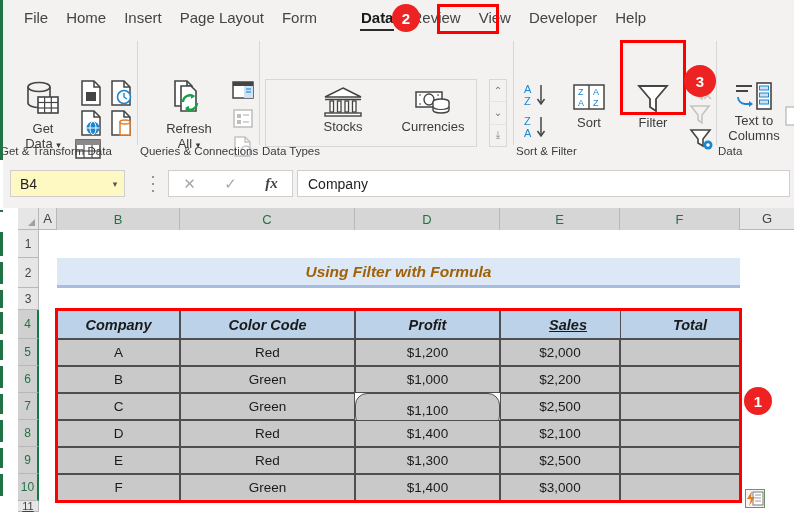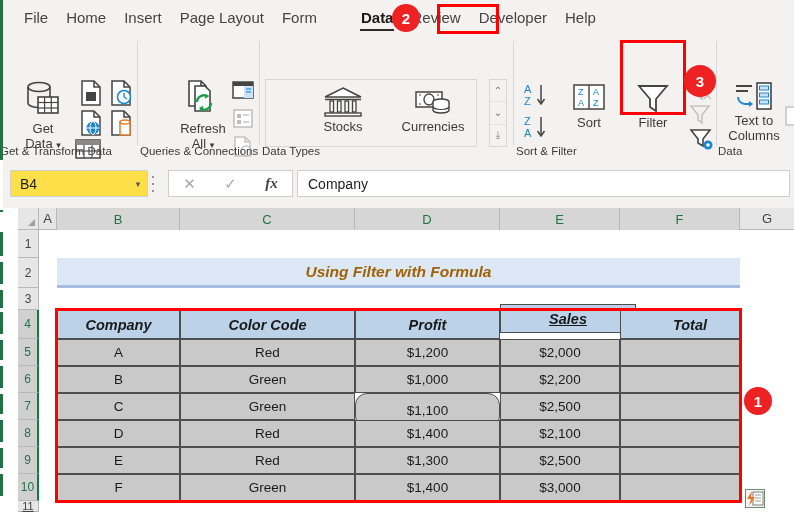--- a/index.html
+++ b/index.html
@@ -63,22 +63,22 @@
     position:absolute;border-radius:50%;background:#ee2222;color:#ffffff;
     display:flex;align-items:center;justify-content:center;
     font-size:15px;font-weight:bold;font-family:"Liberation Sans",sans-serif;
     box-shadow:0 0 0 1px #ee2222;
   }
   
   .fbar{
     position:absolute;left:0;top:160px;width:794px;height:48px;background:#f3f2f1;
   }
   .namebox{
-    position:absolute;left:10px;top:170px;width:138px;height:27px;
-    background:#fde047;border:1px solid #d0cece;box-sizing:border-box;
+    position:absolute;left:10px;top:170px;width:115px;height:27px;
+    background:#fef9c3;border:1px solid #d0cece;box-sizing:border-box;
     display:flex;align-items:center;
   }
   .namebox span.nb{font-size:14px;color:#222;padding-left:9px;flex:1;}
   .nbcaret{width:18px;text-align:center;font-size:9px;color:#555;}
   .fdots{position:absolute;left:148px;top:176px;width:10px;height:16px;
     display:flex;flex-direction:column;justify-content:space-between;align-items:center;}
   .fdots i{width:2px;height:2px;background:#767676;border-radius:50%;display:block;}
   .fbtns{position:absolute;left:168px;top:170px;width:125px;height:27px;
     background:#ffffff;border:1px solid #d0cece;box-sizing:border-box;
     display:flex;align-items:center;justify-content:space-around;}
@@ -139,20 +139,23 @@
       <span>Form</span>
     </div>
   <div class="tab active" style="margin-left:26px;">
     <span>Data</span>
     <span class="tabunder"></span>
   </div>
   <div class="tab">
       <span>Review</span>
     </div>
   <div class="tab">
+      <span>View</span>
+    </div>
+  <div class="tab">
       <span>Developer</span>
     </div>
   <div class="tab">
       <span>Help</span>
     </div>
 </div>
 <div class="tabbox"></div>
 <div class="badge" style="left:393px;top:5px;width:26px;height:26px;">
     <span>2</span>
   </div>
@@ -211,21 +214,21 @@
       <rect x="3" y="2" width="24" height="18" fill="#fff" stroke="#444" stroke-width="1.5"></rect>
       <rect x="3" y="2" width="24" height="5" fill="#8a8a8a"></rect>
       <line x1="3" y1="13" x2="27" y2="13" stroke="#444" stroke-width="1.1"></line>
       <line x1="11" y1="7" x2="11" y2="20" stroke="#444" stroke-width="1.1"></line>
       <line x1="19" y1="7" x2="19" y2="20" stroke="#444" stroke-width="1.1"></line>
     </svg>
   </div>
   <div class="grplabel" style="left:0;width:138px;">Get &amp; Transform Data</div>
   <div class="grpsep" style="left:137px;"></div>
 
-  <div class="bigbtn" style="left:172px;top:42px;width:62px;">
+  <div class="bigbtn" style="left:158px;top:42px;width:62px;">
     <svg width="44" height="44" viewBox="0 0 44 44">
       <path d="M8 4 h12 l5 5 v20 H8 Z" fill="#fff" stroke="#444" stroke-width="1.6"></path>
       <path d="M20 4 v5 h5" fill="none" stroke="#444" stroke-width="1.6"></path>
       <path d="M14 9 h10 l5 5 v20 H14 Z" fill="#fff" stroke="#444" stroke-width="1.6"></path>
       <path d="M16 25 a7 7 0 0 1 11-5.5" fill="none" stroke="#17a04a" stroke-width="2.4"></path>
       <path d="M30 26 a7 7 0 0 1-11 5.5" fill="none" stroke="#17a04a" stroke-width="2.4"></path>
       <path d="M24 17 l4 2.2 -4 2.5 Z" fill="#17a04a"></path>
       <path d="M22 33.5 l-4 -2.4 4 -2.4 Z" fill="#17a04a"></path>
     </svg>
     <div class="btnlabel">
@@ -418,21 +421,21 @@
   <div class="rowhead sel" style="top:266px;height:27px;">10</div>
   <div class="rowhead" style="top:293px;height:11px;font-size:11px;text-decoration:underline;">11</div>
 
   <div class="titlecell" style="left:57px;top:50px;width:683px;height:30px;">
     <span>Using Filter with Formula</span>
   </div>
 
   <div class="cell th" style="left:57px;top:102px;width:123px;height:29px;">Company</div>
   <div class="cell th" style="left:180px;top:102px;width:175px;height:29px;">Color Code</div>
   <div class="cell th" style="left:355px;top:102px;width:145px;height:29px;">Profit</div>
-  <div class="cell th" style="left:500px;top:96px;width:136px;height:29px;text-decoration:underline;">Sales</div>
+  <div class="cell th" style="left:500px;top:102px;width:136px;height:29px;text-decoration:underline;">Sales</div>
   <div class="cell th" style="left:620px;top:102px;width:120px;height:29px;padding-left:20px;">Total</div>
 
   <div class="cell td" style="left:57px;top:131px;width:123px;height:27px;">A</div>
   <div class="cell td" style="left:180px;top:131px;width:175px;height:27px;">Red</div>
   <div class="cell td" style="left:355px;top:131px;width:145px;height:27px;">$1,200</div>
   <div class="cell td" style="left:500px;top:131px;width:120px;height:27px;">$2,000</div>
   <div class="cell td" style="left:620px;top:131px;width:120px;height:27px;"></div>
 
   <div class="cell td" style="left:57px;top:158px;width:123px;height:27px;">B</div>
   <div class="cell td" style="left:180px;top:158px;width:175px;height:27px;">Green</div>

